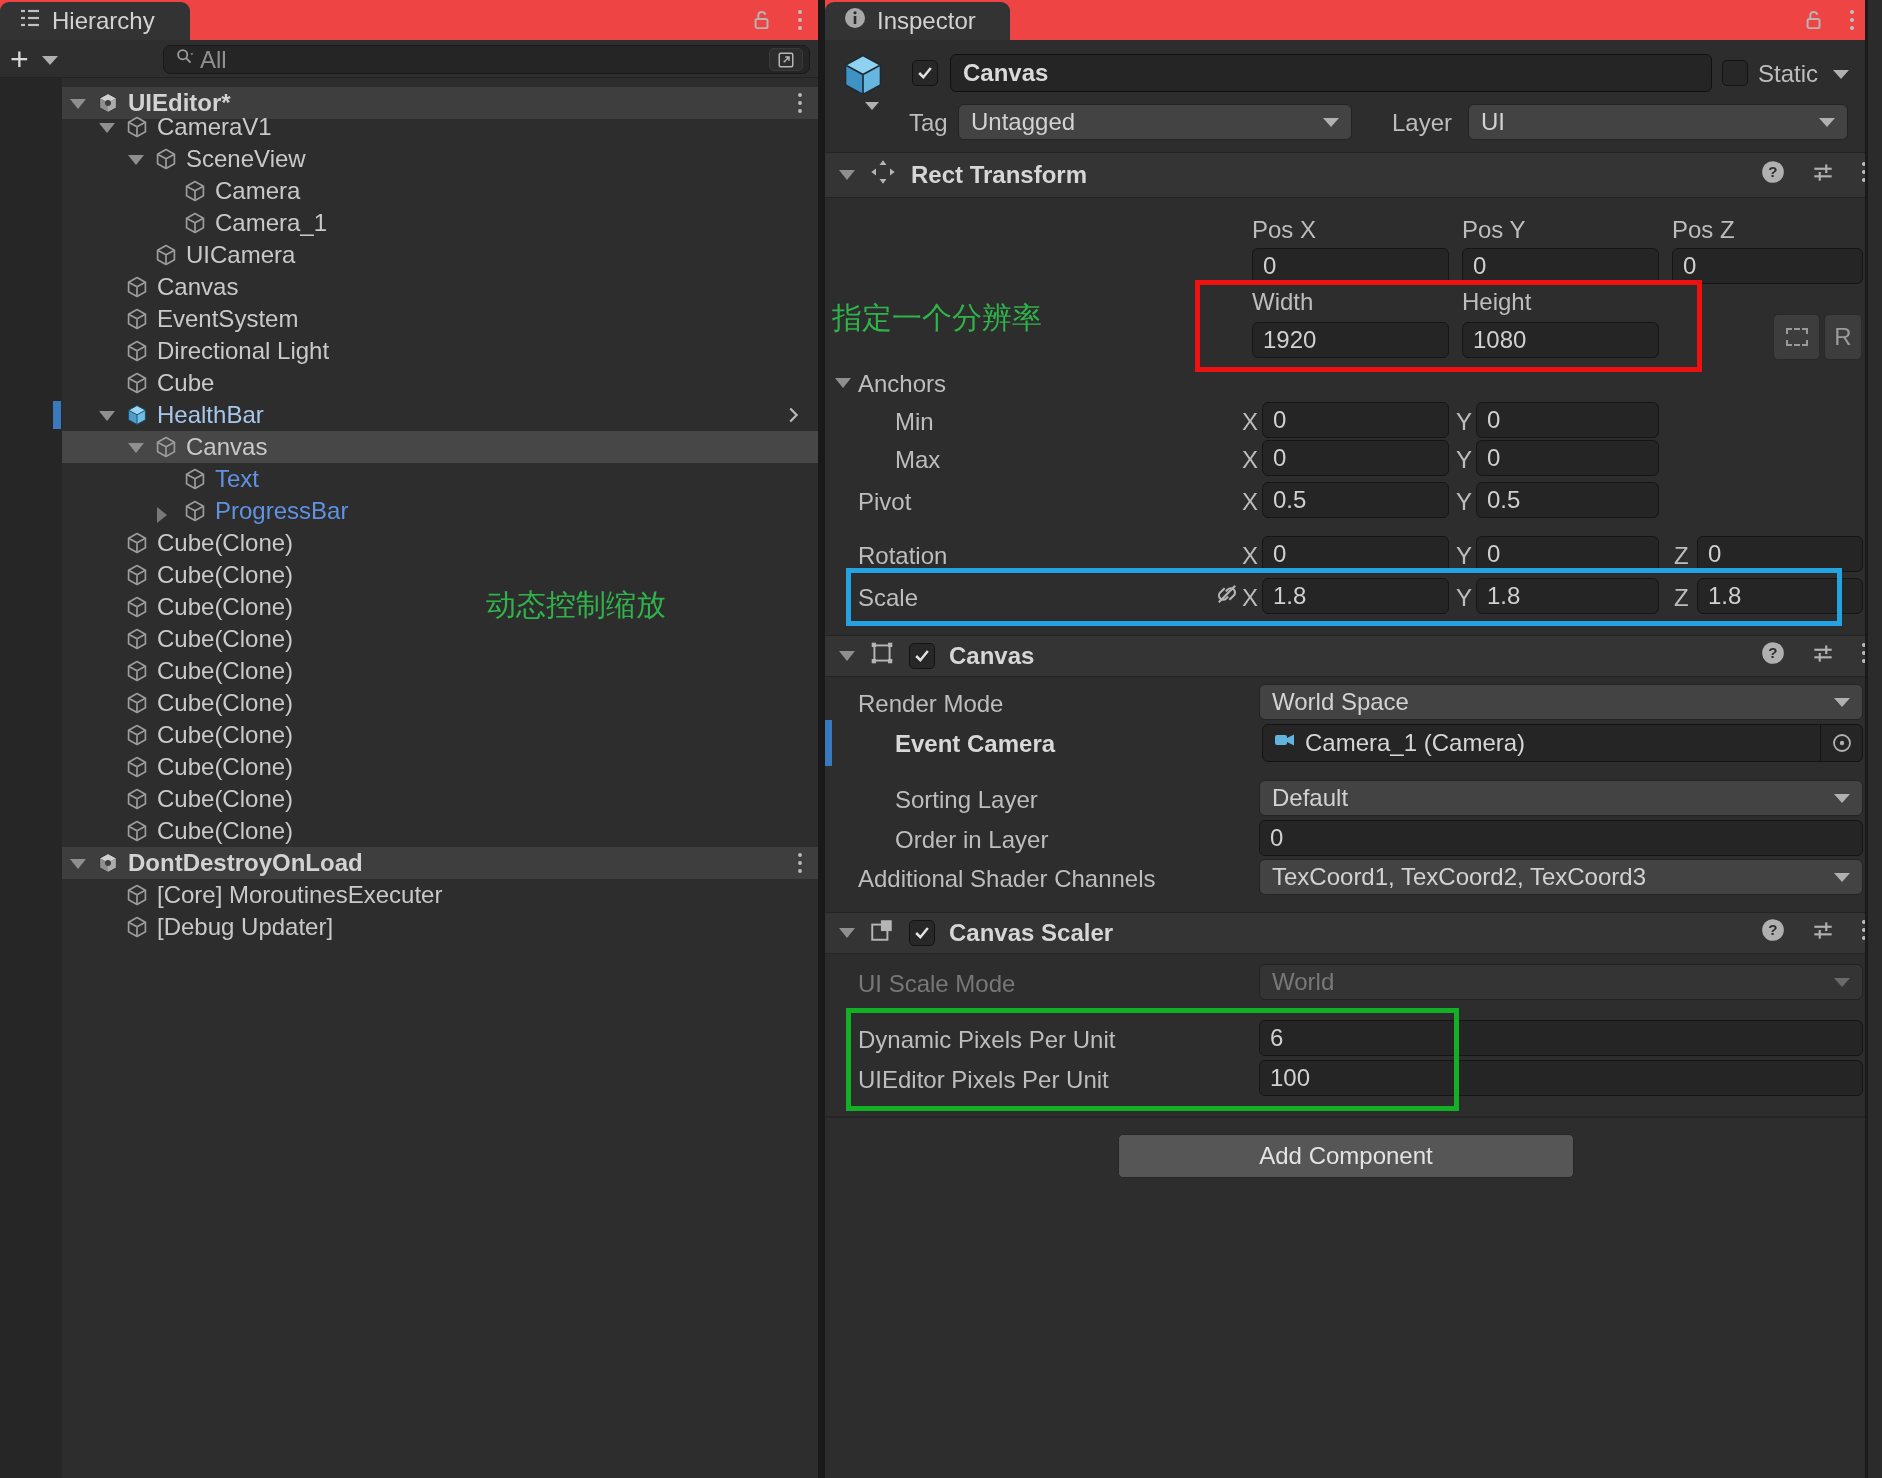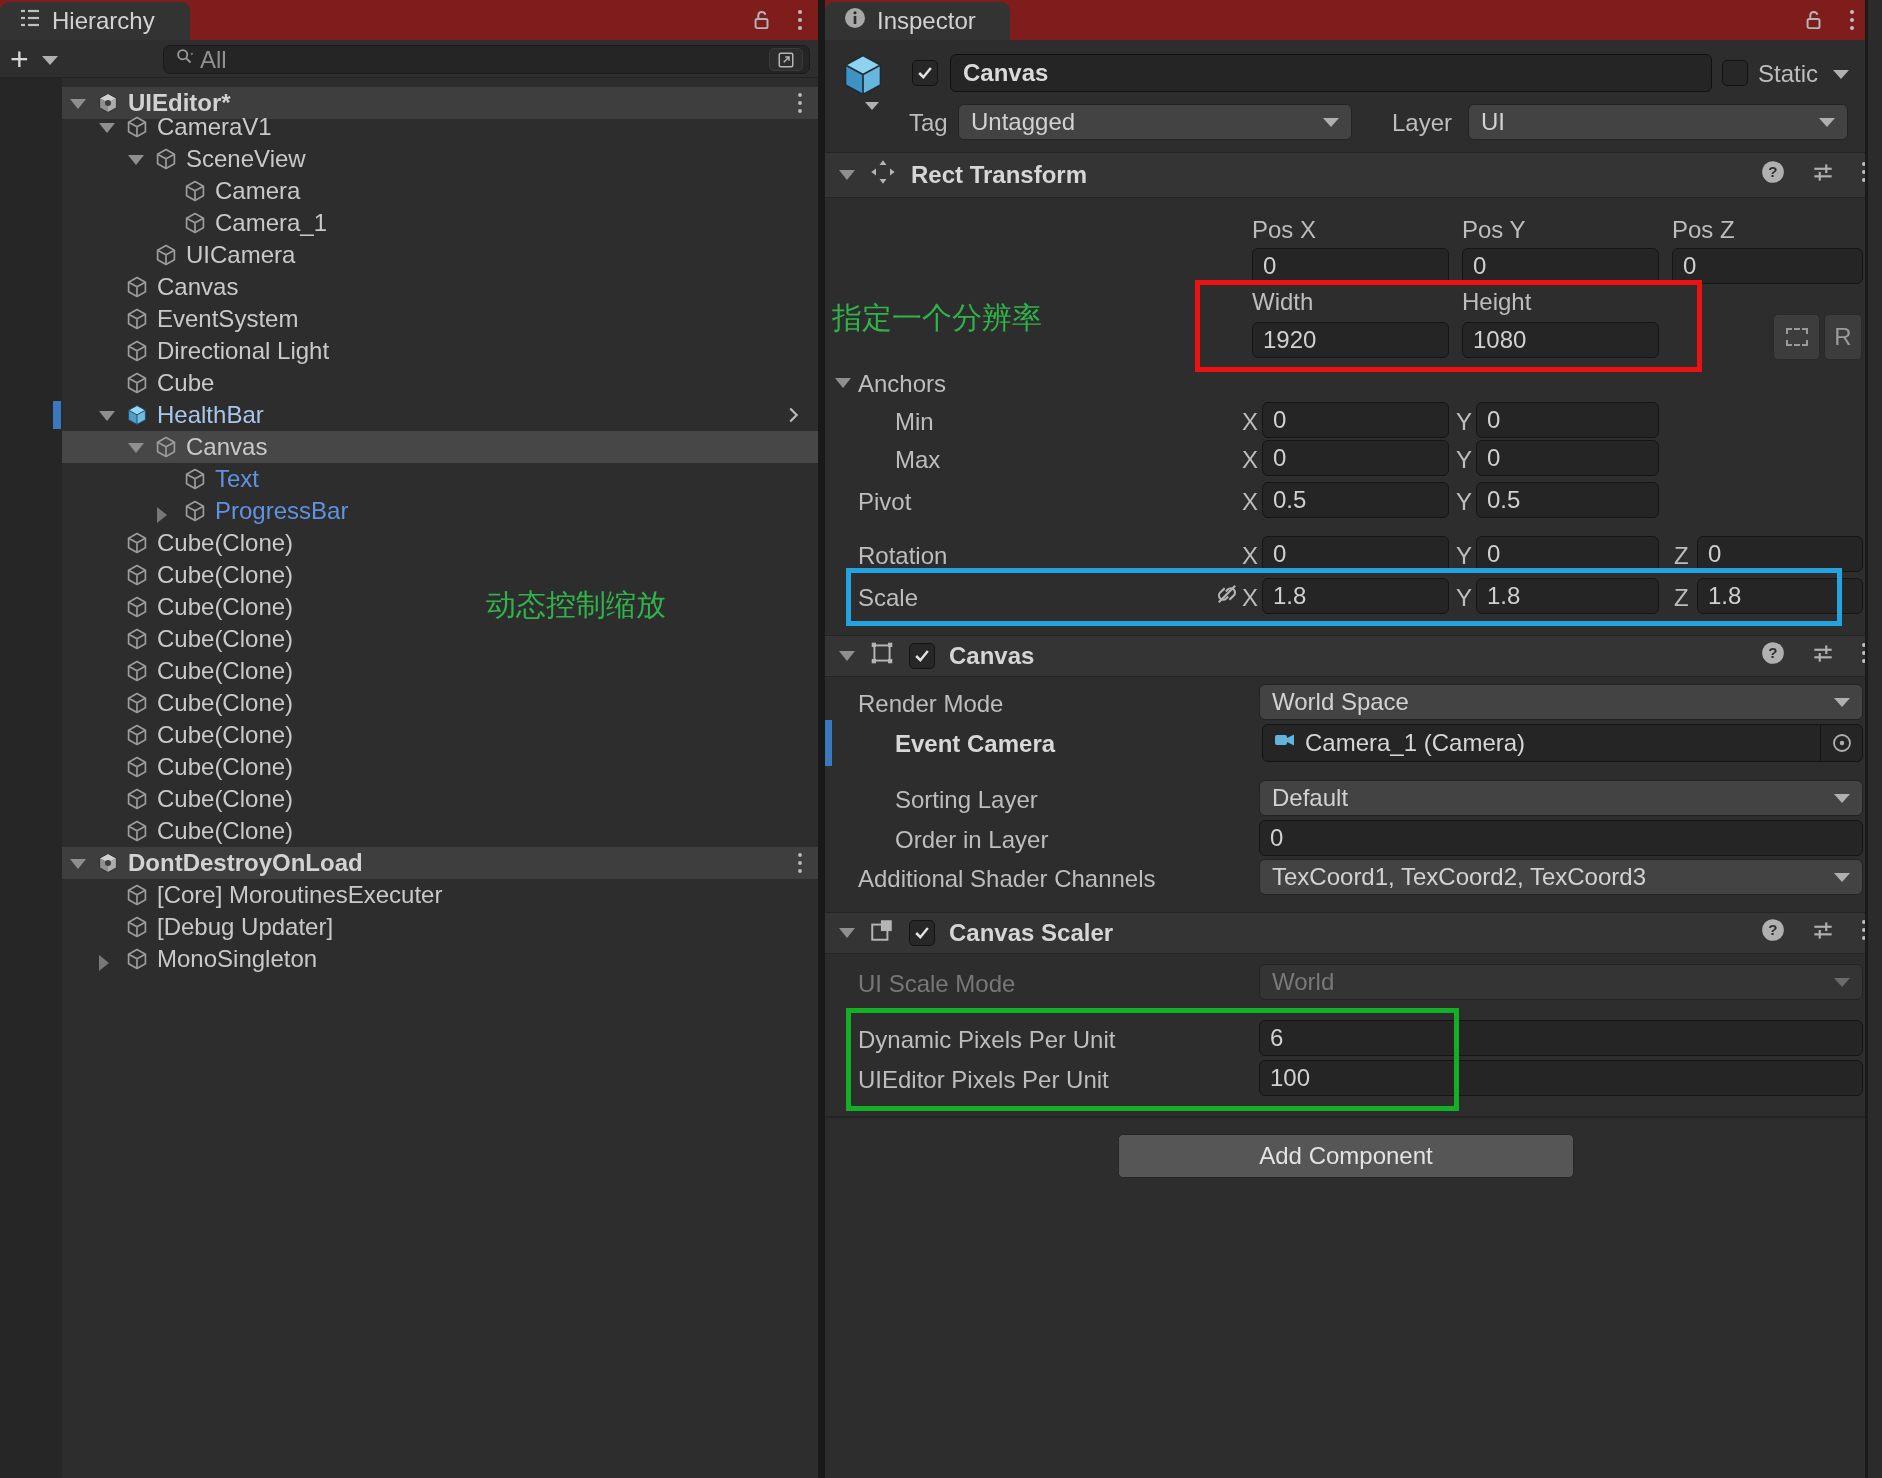--- a/index.html
+++ b/index.html
@@ -7,21 +7,21 @@
   body { font-family:"Liberation Sans","DejaVu Sans",sans-serif; }
   #stage { position:relative; width:1882px; height:1478px; background:#282828; overflow:hidden;
            color:#c9c9c9; font-size:24px; }
 
   
   .panel { position:absolute; top:0; bottom:0; background:#2d2d2d; }
   #hierarchy { left:0; width:818px; }
   #inspector { left:825px; width:1057px; }
   #panel-sep { position:absolute; left:818px; width:7px; top:0; bottom:0; background:#191919; }
 
-  .tabbar { position:absolute; left:0; right:0; top:0; height:40px; background:#7f1d1d; }
+  .tabbar { position:absolute; left:0; right:0; top:0; height:40px; background:#ef4444; }
   .tab { position:absolute; left:0; top:2px; height:38px; background:#333333; border-radius:9px 9px 0 0;
          display:flex; align-items:center; gap:10px; padding:0 18px; color:#d2d2d2; }
   .win-icons { position:absolute; top:6px; display:flex; gap:22px; align-items:center; }
 
   
   #h-toolbar { position:absolute; left:0; right:0; top:40px; height:38px; background:#2e2e2e;
                border-bottom:1px solid #232323; }
   #h-plus { position:absolute; left:10px; top:2px; font-size:32px; color:#d8d8d8; line-height:34px; }
   #h-plus-caret { position:absolute; left:42px; top:16px; }
   #h-search { position:absolute; left:163px; top:5px; width:647px; height:29px; background:#252525;
@@ -374,28 +374,20 @@
             </svg></span>
           <span class="lbl" style="left: 95px;">[Core] MoroutinesExecuter</span>
         </div>
         <div class="h-row" style="top: 833px;">
           <span class="icn" style="left: 63px;"><svg width="24" height="24" viewBox="0 0 24 24">
               <path d="M12 2.6 L20.4 7.2 V16.8 L12 21.4 L3.6 16.8 V7.2 Z" fill="none" stroke="#9c9c9c" stroke-width="1.7" stroke-linejoin="round"></path>
               <path d="M3.6 7.2 L12 11.8 L20.4 7.2 M12 11.8 V21.4" fill="none" stroke="#9c9c9c" stroke-width="1.7"></path>
             </svg></span>
           <span class="lbl" style="left: 95px;">[Debug Updater]</span>
         </div>
-        <div class="h-row" style="top: 865px;">
-          <span class="tri tri-closed" style="left: 37px;"></span>
-          <span class="icn" style="left: 63px;"><svg width="24" height="24" viewBox="0 0 24 24">
-              <path d="M12 2.6 L20.4 7.2 V16.8 L12 21.4 L3.6 16.8 V7.2 Z" fill="none" stroke="#9c9c9c" stroke-width="1.7" stroke-linejoin="round"></path>
-              <path d="M3.6 7.2 L12 11.8 L20.4 7.2 M12 11.8 V21.4" fill="none" stroke="#9c9c9c" stroke-width="1.7"></path>
-            </svg></span>
-          <span class="lbl" style="left: 95px;">MonoSingleton</span>
-        </div>
       </div>
   </div>
 
   <div id="panel-sep"></div>
 
   <div id="inspector" class="panel">
     <div class="tabbar">
       <div class="tab" style="width:185px">
         <span>
           <svg width="24" height="24" viewBox="0 0 24 24">

